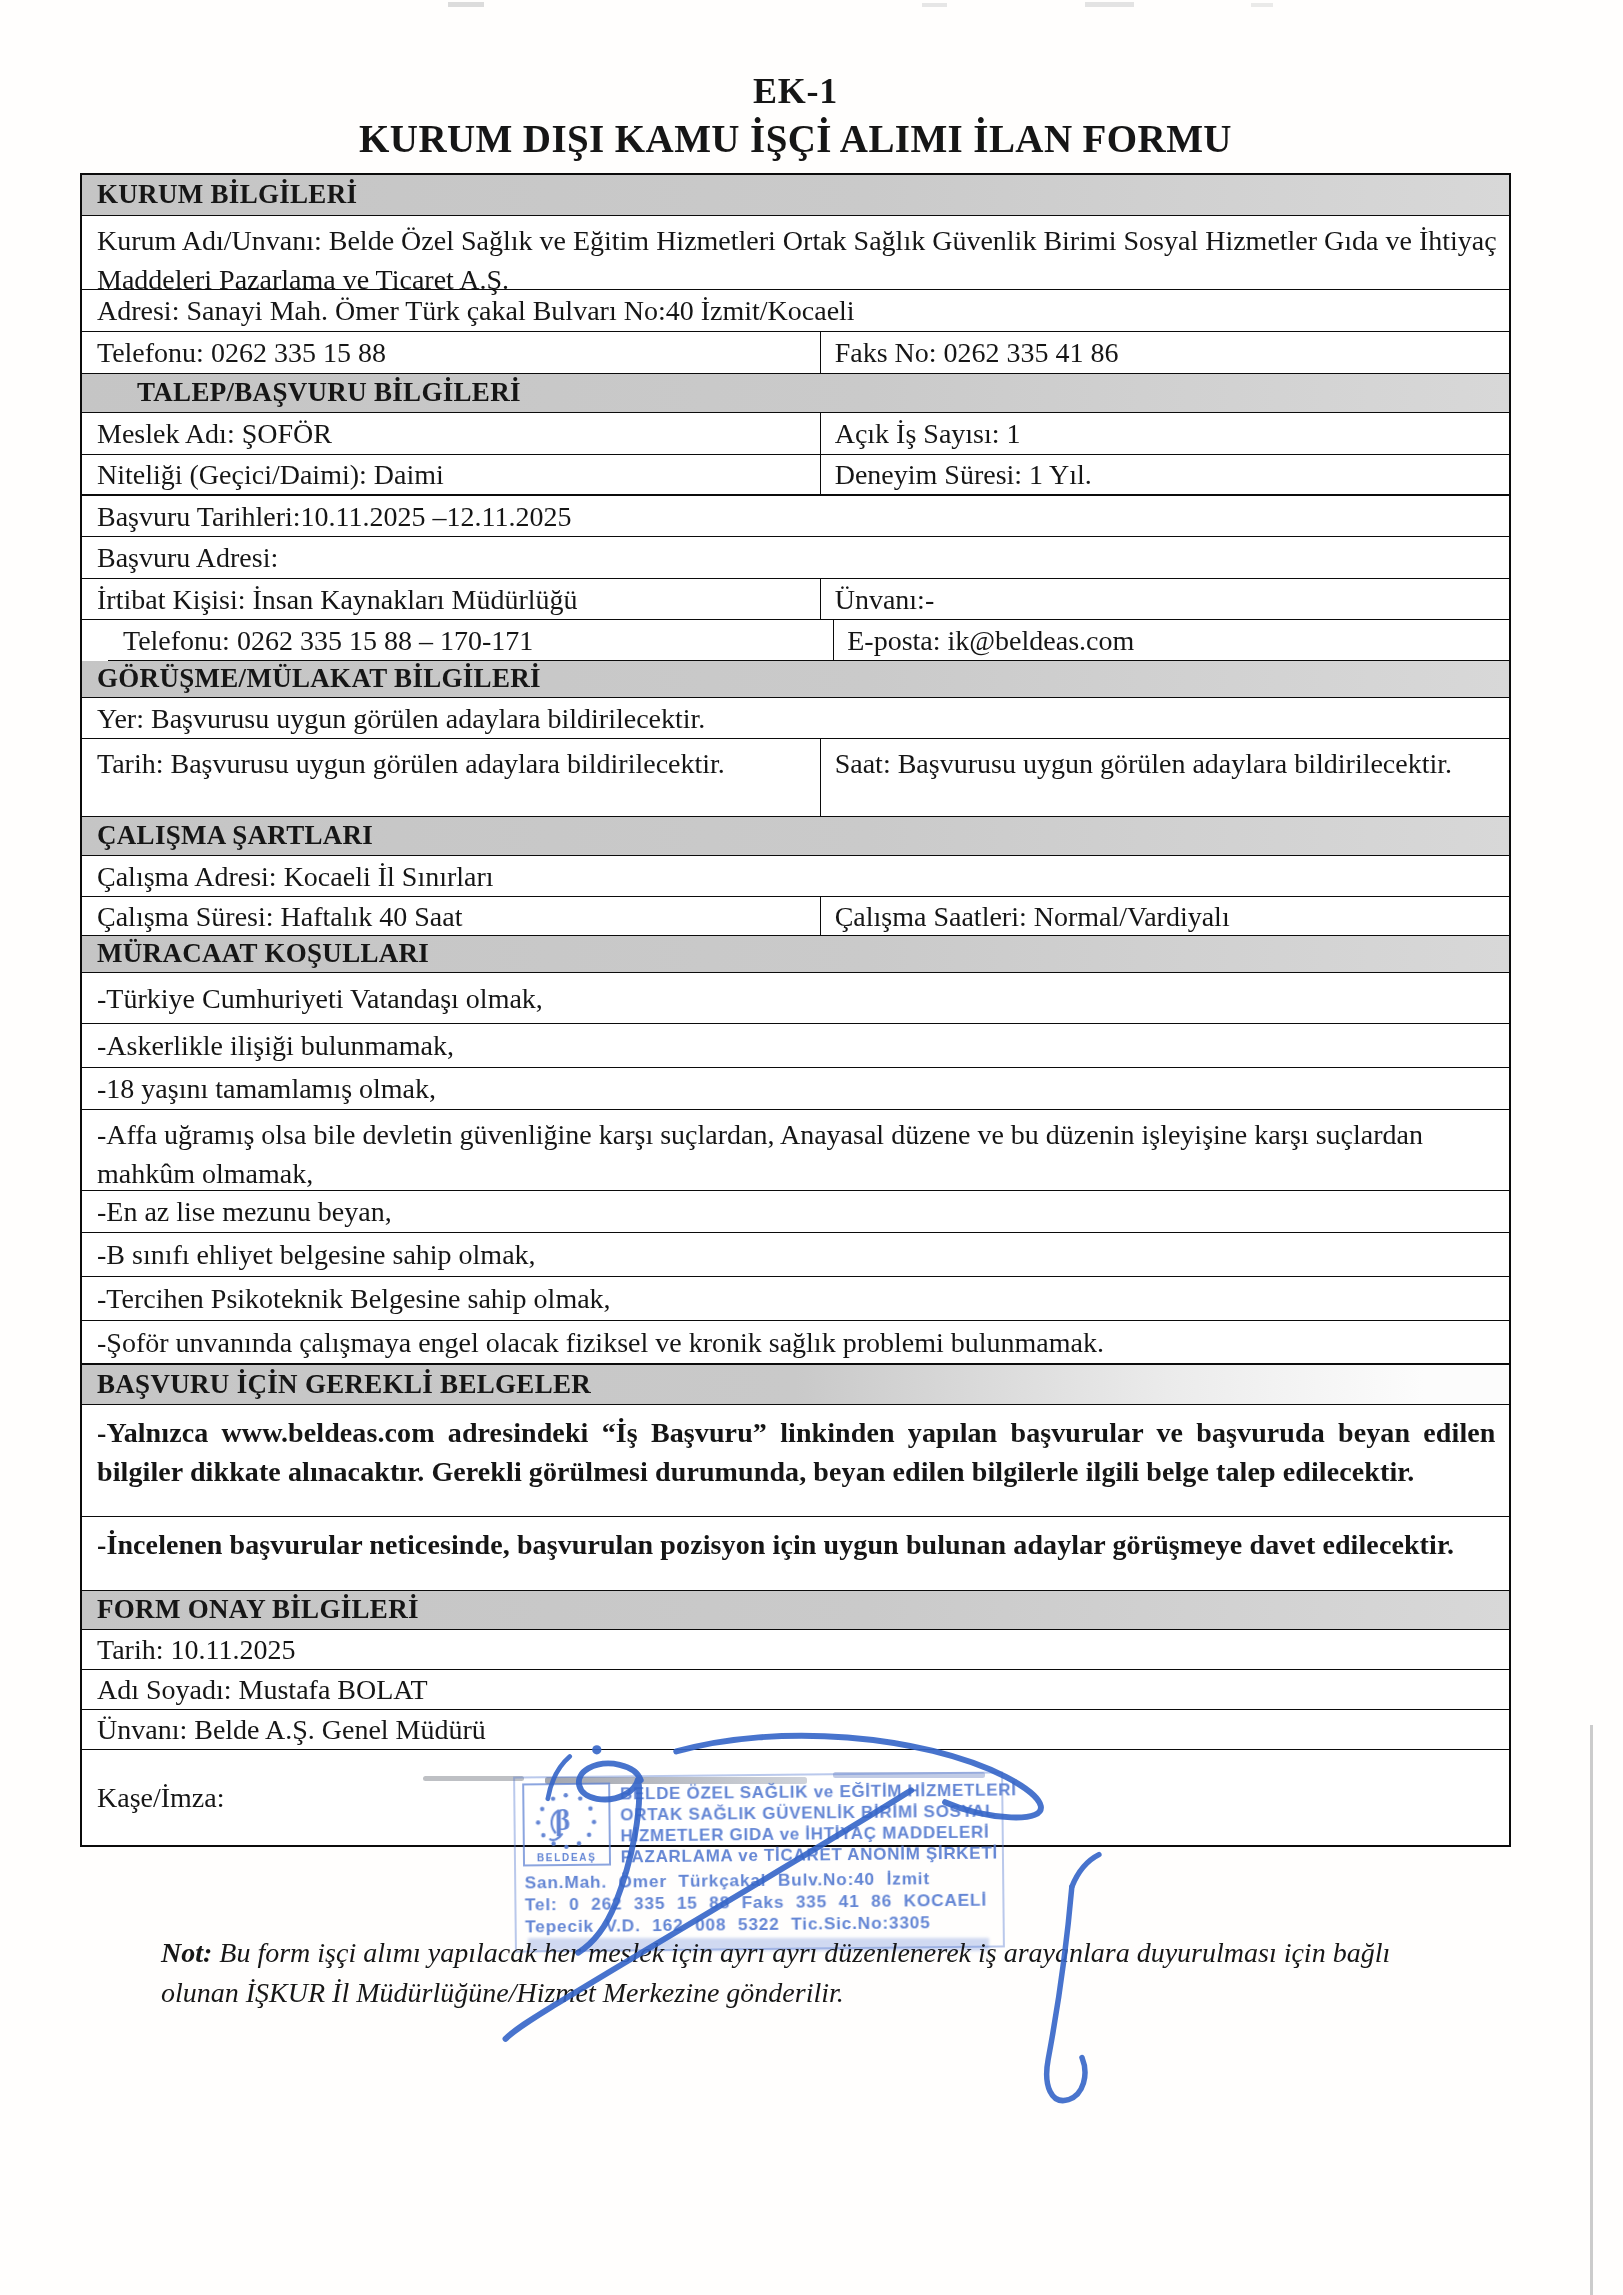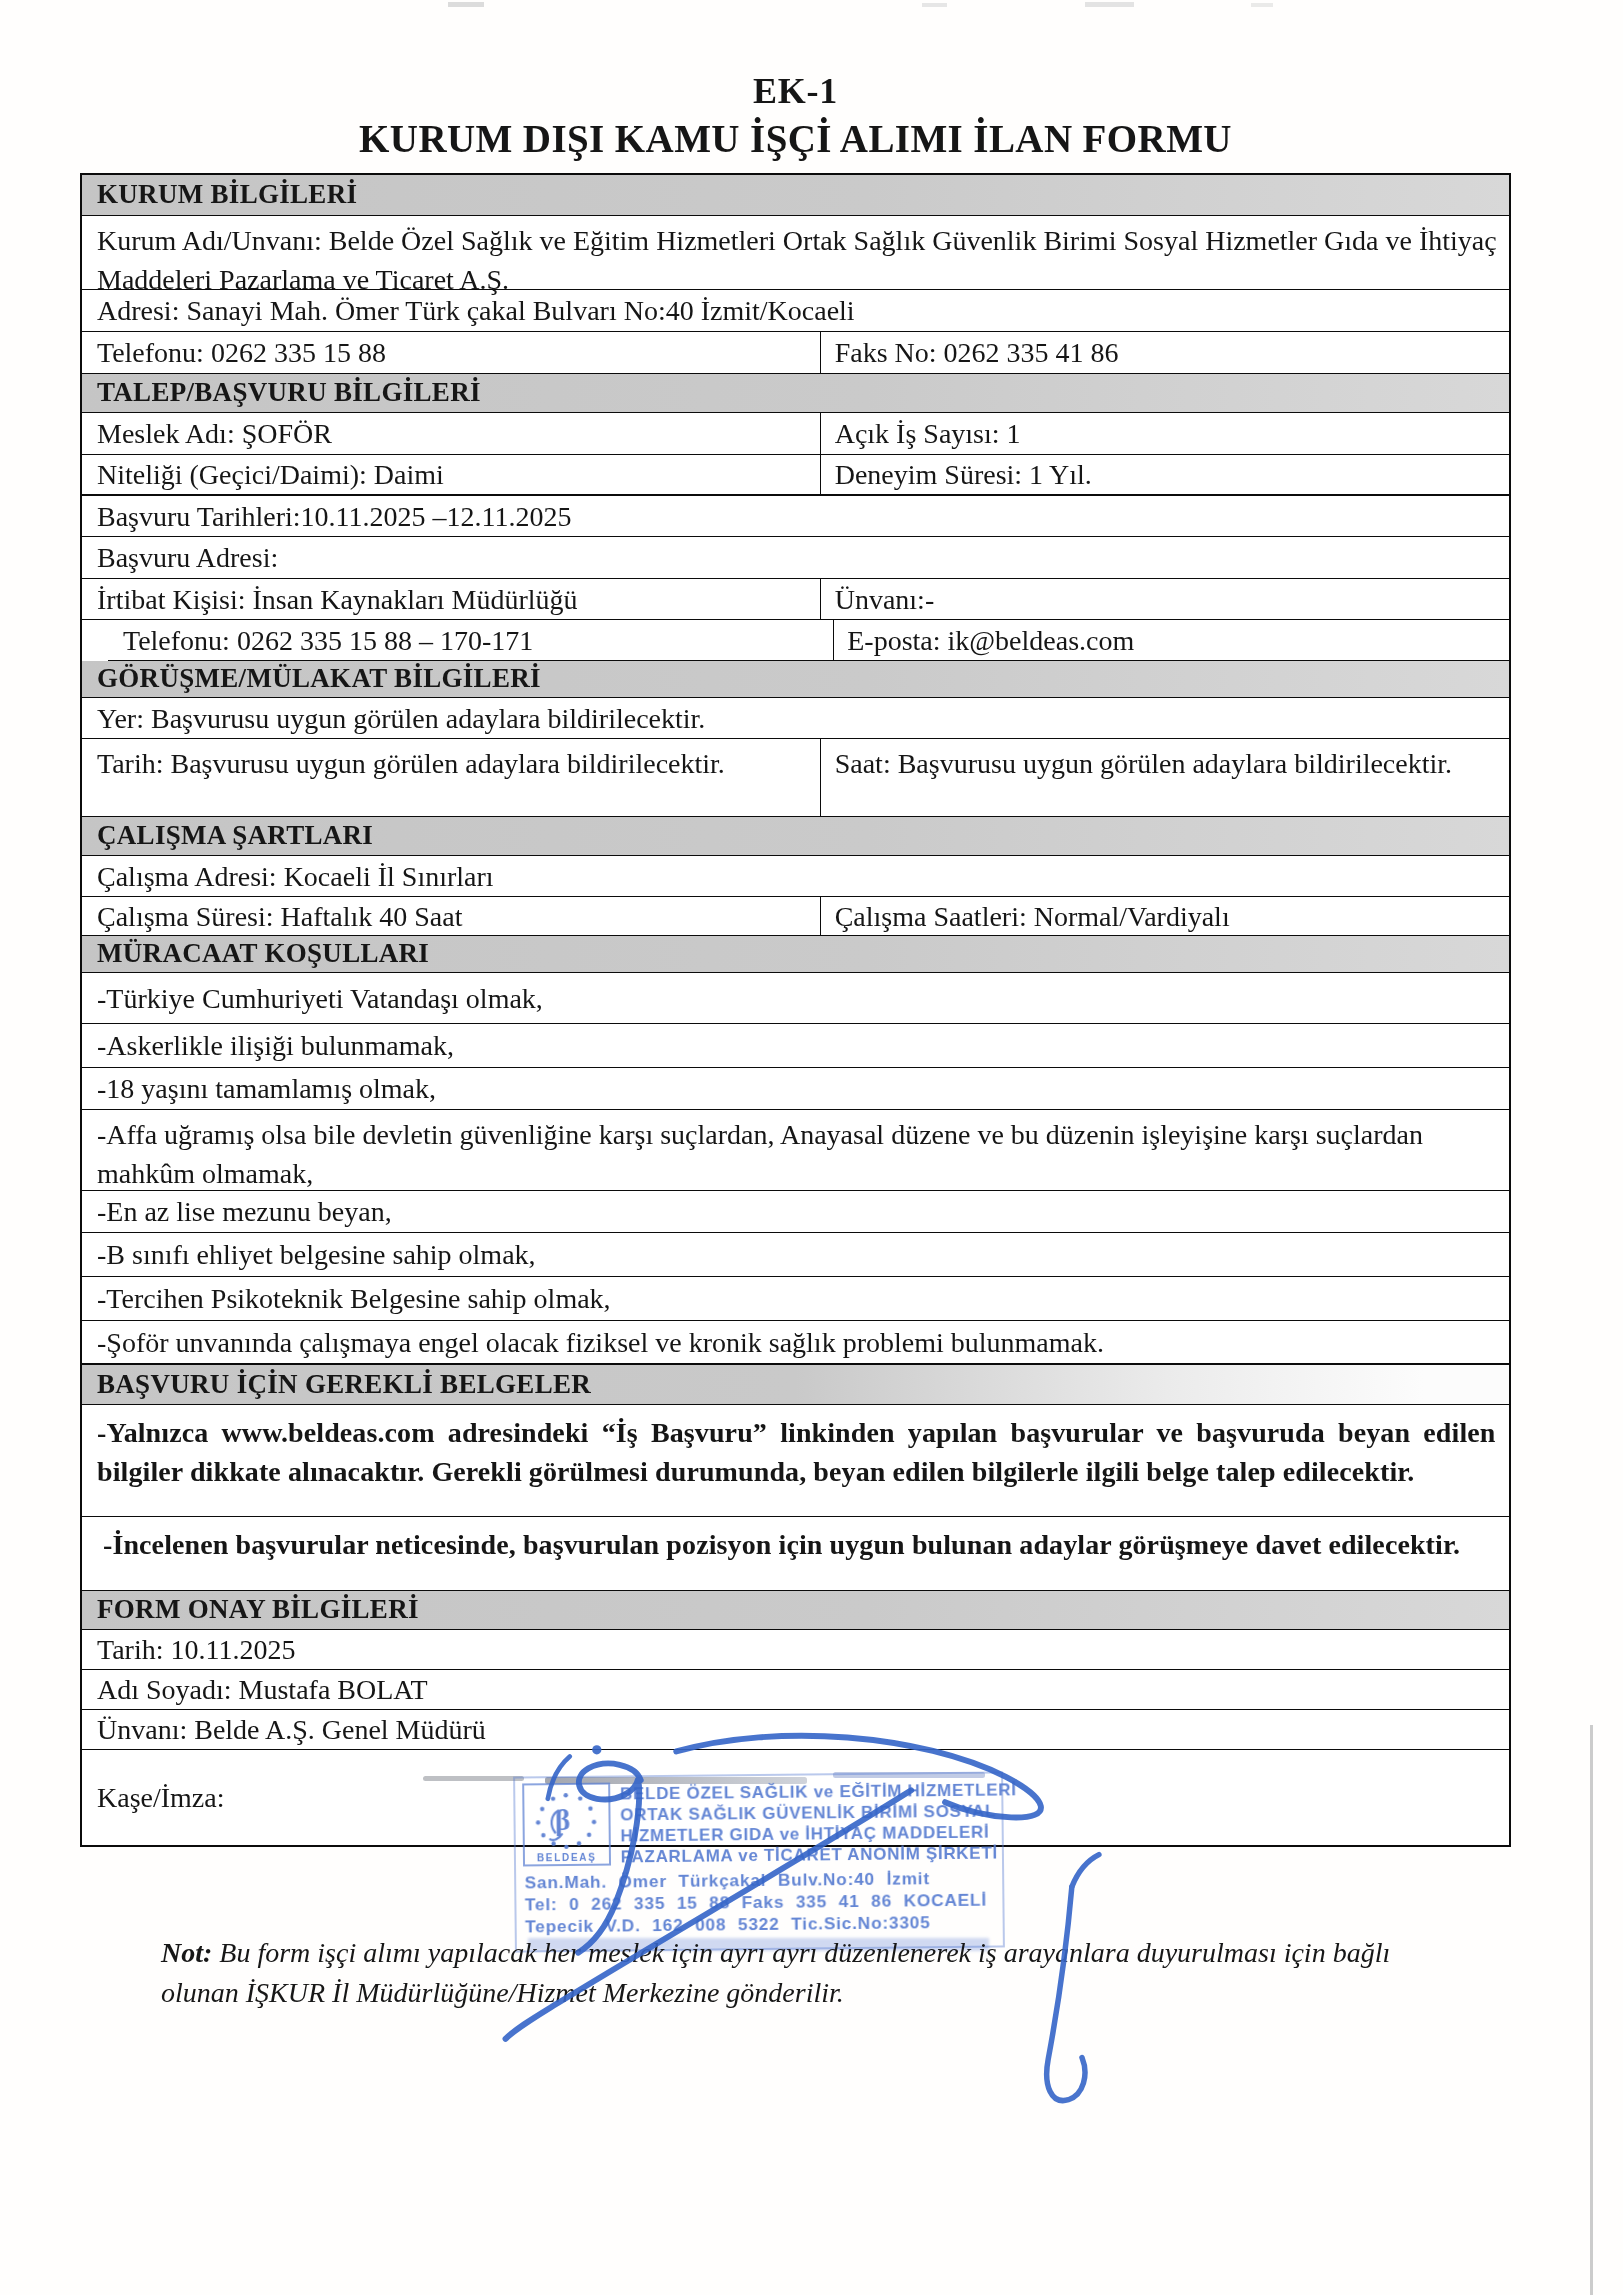--- a/index.html
+++ b/index.html
@@ -82,21 +82,21 @@
         <span class="cell-text">Adresi: Sanayi Mah. Ömer Türk çakal Bulvarı No:40 İzmit/Kocaeli</span>
       </div>
       <div class="row" style="height: 42px;">
         <div class="cl">
           <span class="cell-text">Telefonu: 0262 335 15 88</span>
         </div>
         <div class="cr">
           <span class="cell-text">Faks No: 0262 335 41 86</span>
         </div>
       </div>
-      <div class="row header" style="height: 39px;">
+      <div class="row header" style="height: 39px; padding-left: 40px;">
         <span class="htxt">TALEP/BAŞVURU BİLGİLERİ</span>
       </div>
       <div class="row" style="height: 42px;">
         <div class="cl">
           <span class="cell-text">Meslek Adı: ŞOFÖR</span>
         </div>
         <div class="cr">
           <span class="cell-text">Açık İş Sayısı: 1</span>
         </div>
       </div>
@@ -184,21 +184,21 @@
       </div>
       <div class="row thick" style="height: 44px;">
         <span class="cell-text">-Şoför unvanında çalışmaya engel olacak fiziksel ve kronik sağlık problemi bulunmamak.</span>
       </div>
       <div class="row header fade" style="height: 40px;">
         <span class="htxt">BAŞVURU İÇİN GEREKLİ BELGELER</span>
       </div>
       <div class="row para" style="height: 112px;">
         <span class="cell-text">-Yalnızca www.beldeas.com adresindeki “İş Başvuru” linkinden yapılan başvurular ve başvuruda beyan edilen bilgiler dikkate alınacaktır. Gerekli görülmesi durumunda, beyan edilen bilgilerle ilgili belge talep edilecektir.</span>
       </div>
-      <div class="row para" style="height: 74px; padding-left: 6px;">
+      <div class="row para" style="height: 74px;">
         <span class="cell-text">-İncelenen başvurular neticesinde, başvurulan pozisyon için uygun bulunan adaylar görüşmeye davet edilecektir.</span>
       </div>
       <div class="row header" style="height: 39px;">
         <span class="htxt">FORM ONAY BİLGİLERİ</span>
       </div>
       <div class="row" style="height: 40px;">
         <span class="cell-text">Tarih: 10.11.2025</span>
       </div>
       <div class="row" style="height: 40px;">
         <span class="cell-text">Adı Soyadı: Mustafa BOLAT</span>

